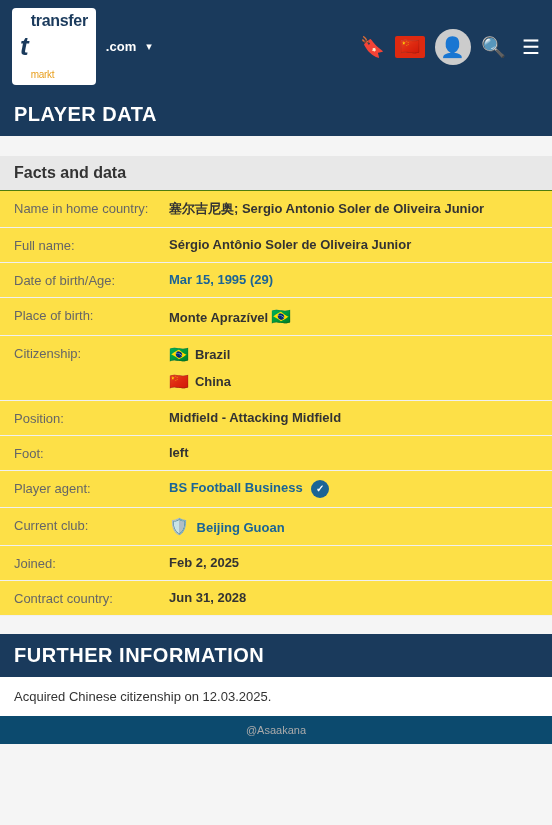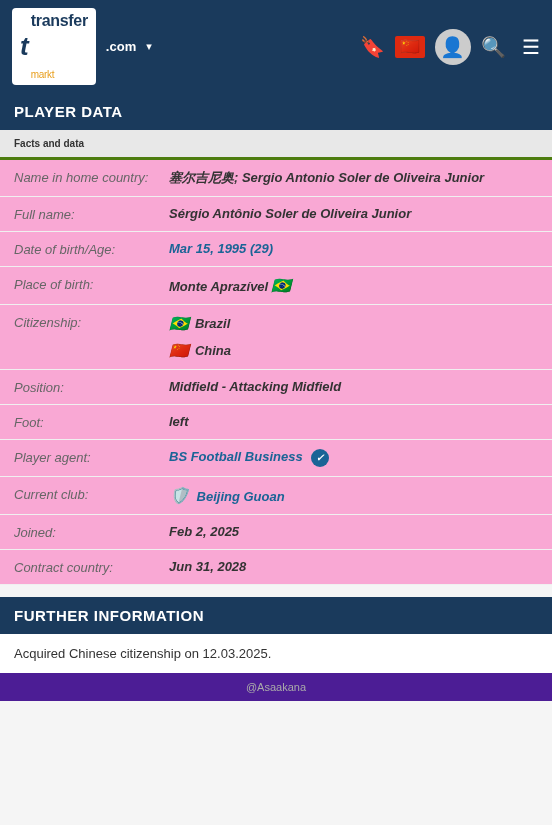--- a/index.html
+++ b/index.html
@@ -29,40 +29,40 @@
       display: flex;
       align-items: center;
       justify-content: center;
     }
 
     
     .section-header {
       background: #1a3a5c;
       padding: 10px 14px;
       color: white;
-      font-size: 15px;
+      font-size: 20px;
       font-weight: bold;
       letter-spacing: 0.5px;
     }
 
     
     .sub-header {
       background: #e8e8e8;
       padding: 8px 14px;
       color: #333;
-      font-size: 10px;
-      font-weight: bold;
-      border-bottom: 3px solid #4d7c0f;
+      font-size: 16px;
+      font-weight: bold;
+      border-bottom: 1px solid #4d7c0f;
+      margin-top: 20px;
     }
 
     
     .data-table {
-      background: #f9a8d4;
+      background: #fde047;
       width: 100%;
-      font-style: italic;
     }
     .data-row {
       display: flex;
       padding: 9px 14px;
       border-bottom: 1px solid #f0f0f0;
       align-items: flex-start;
     }
     .data-label {
       color: #666;
       font-size: 13px;
@@ -106,21 +106,21 @@
       background: white;
       padding: 12px 14px;
       font-size: 13px;
       color: #333;
     }
     .watermark {
       text-align: center;
       color: #aaa;
       font-size: 11px;
       padding: 8px;
-      background: #4c1d95;
+      background: #0c4a6e;
     }
 
     
     .logo-wrapper {
       display: flex;
       align-items: center;
       background: white;
       border-radius: 4px;
       padding: 5px 8px;
     }
@@ -237,21 +237,21 @@
     <span class="data-value">Feb 2, 2025</span>
   </div>
 
   <div class="data-row">
     <span class="data-label">Contract country:</span>
     <span class="data-value">Jun 31, 2028</span>
   </div>
 
 </div>
 
-<div class="section-header" style="margin-top:12px;">
+<div class="section-header" style="margin-top:18px;">
   <span>FURTHER INFORMATION</span>
 </div>
 
 <div class="further-info-content">
   <p>Acquired Chinese citizenship on 12.03.2025.</p>
 </div>
 
 <div class="watermark">
   <span>@Asaakana</span>
 </div>

